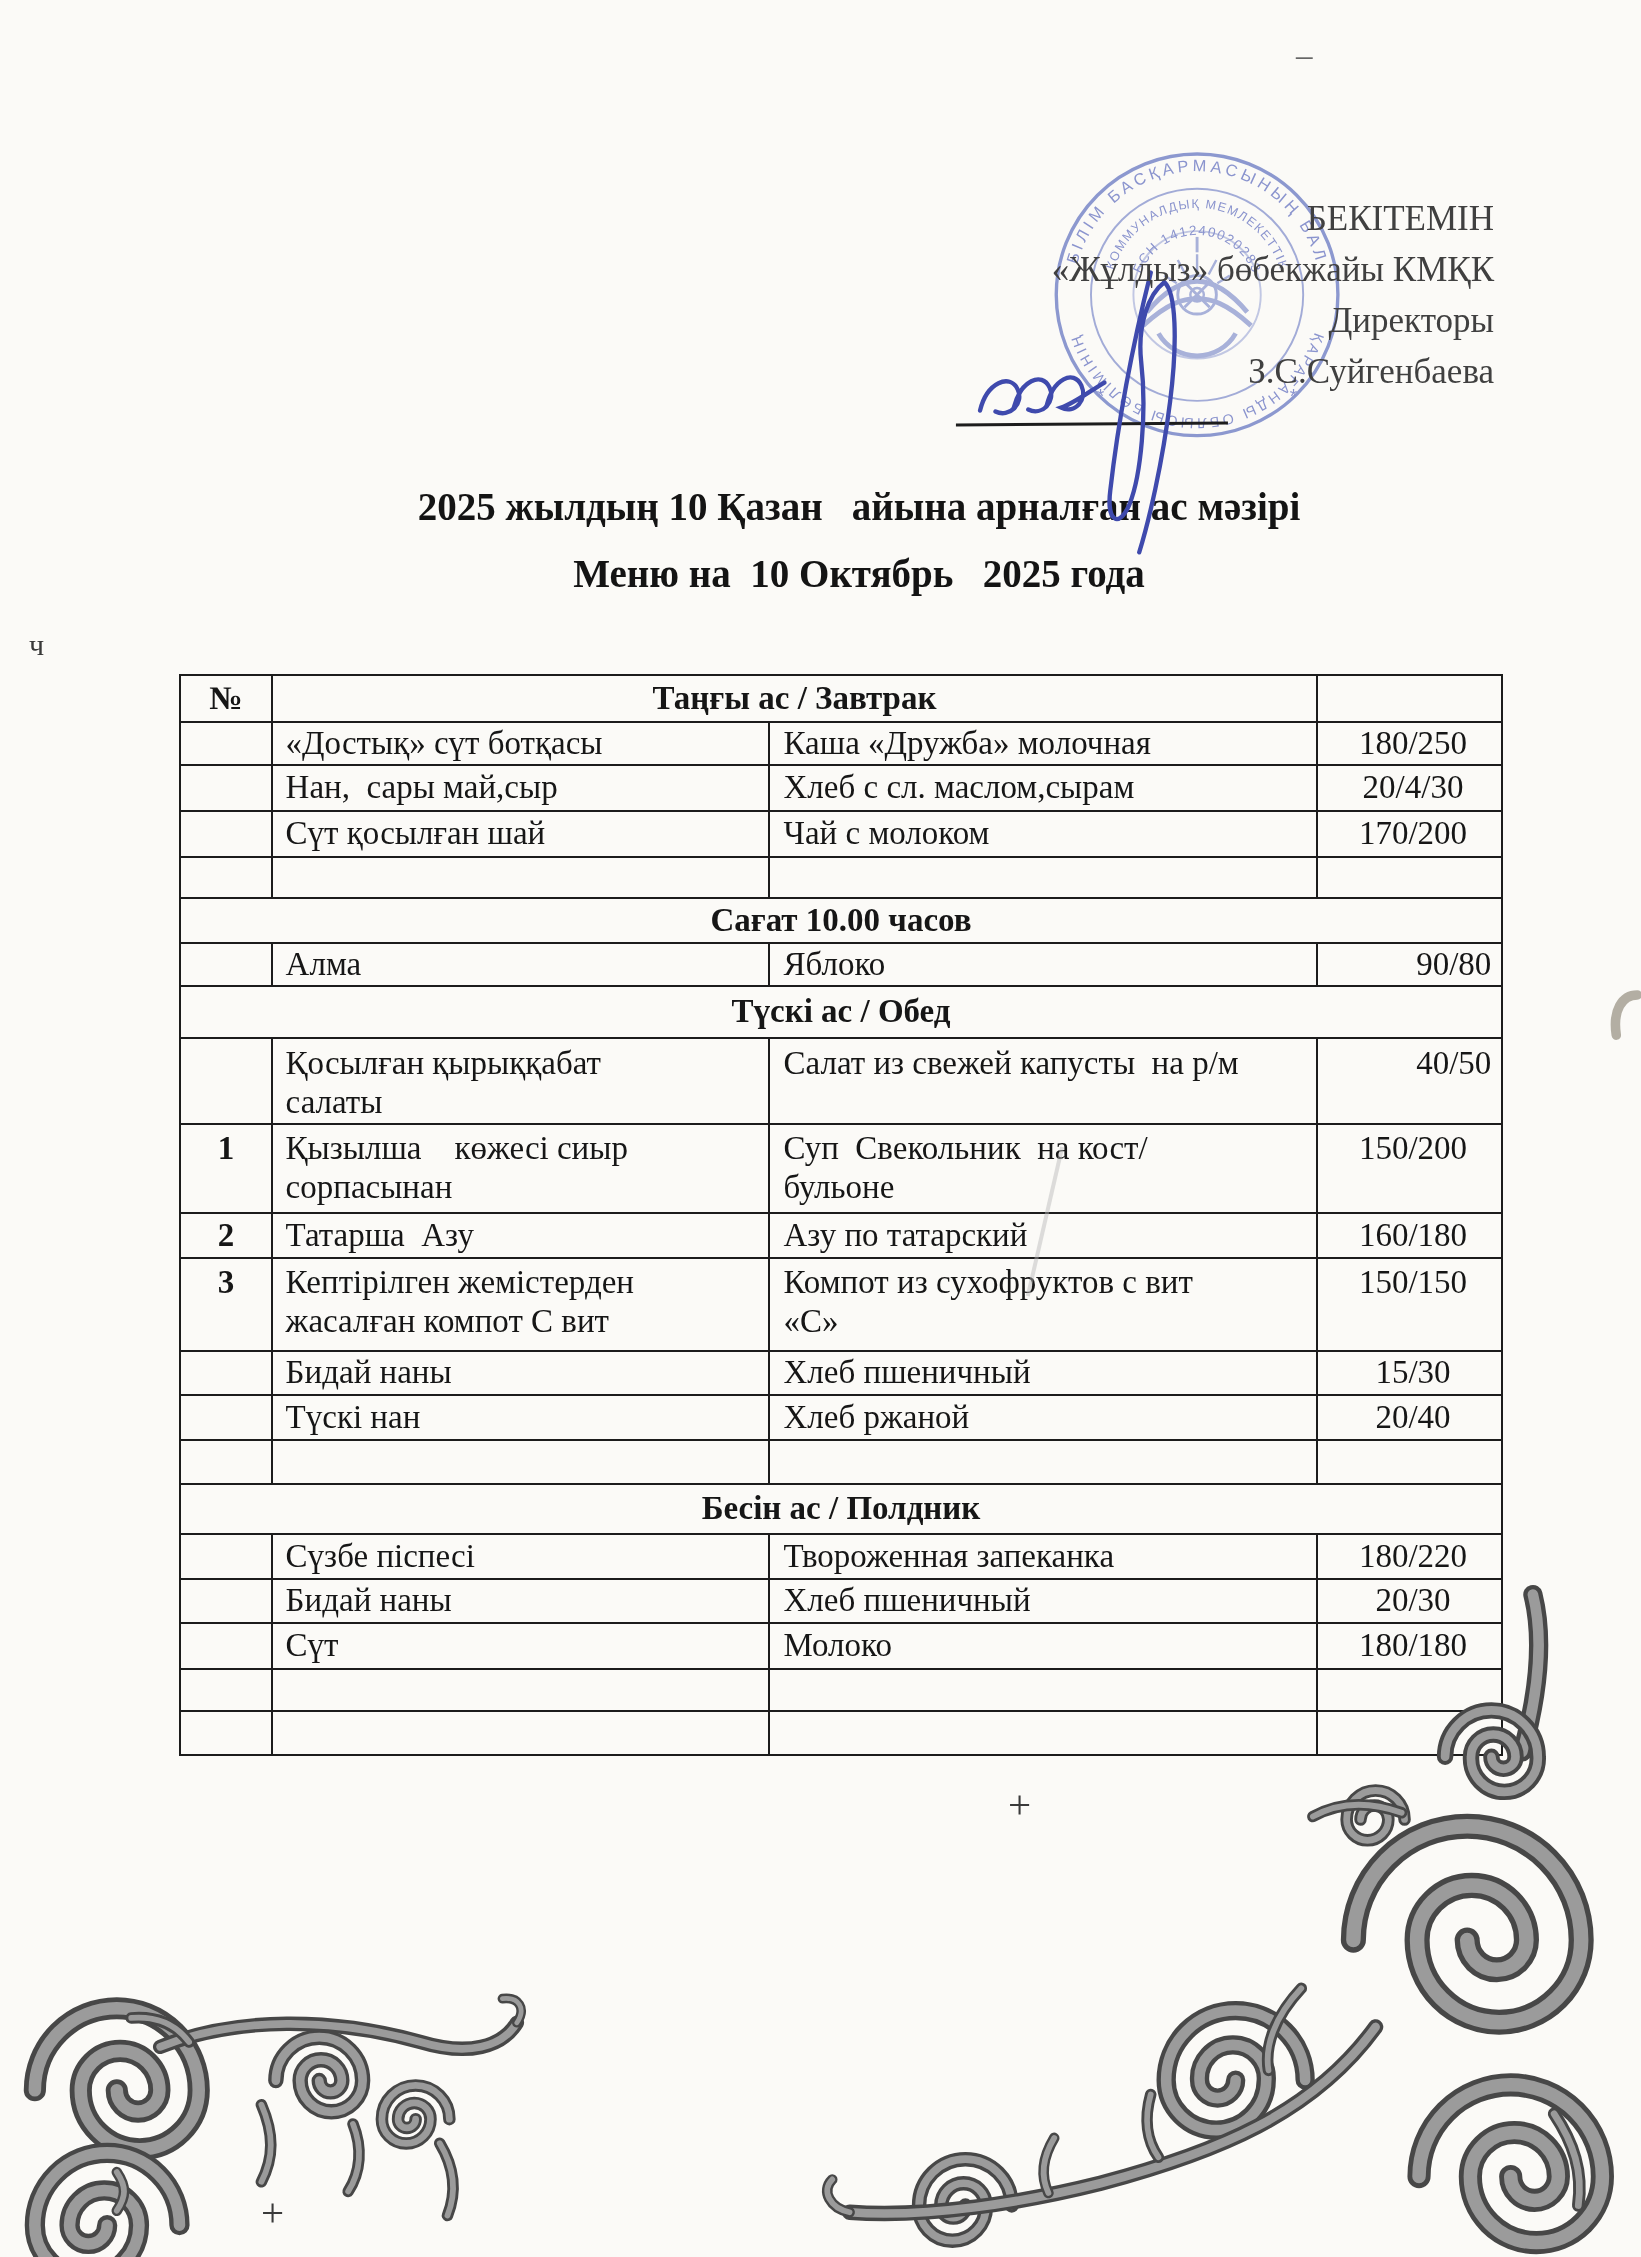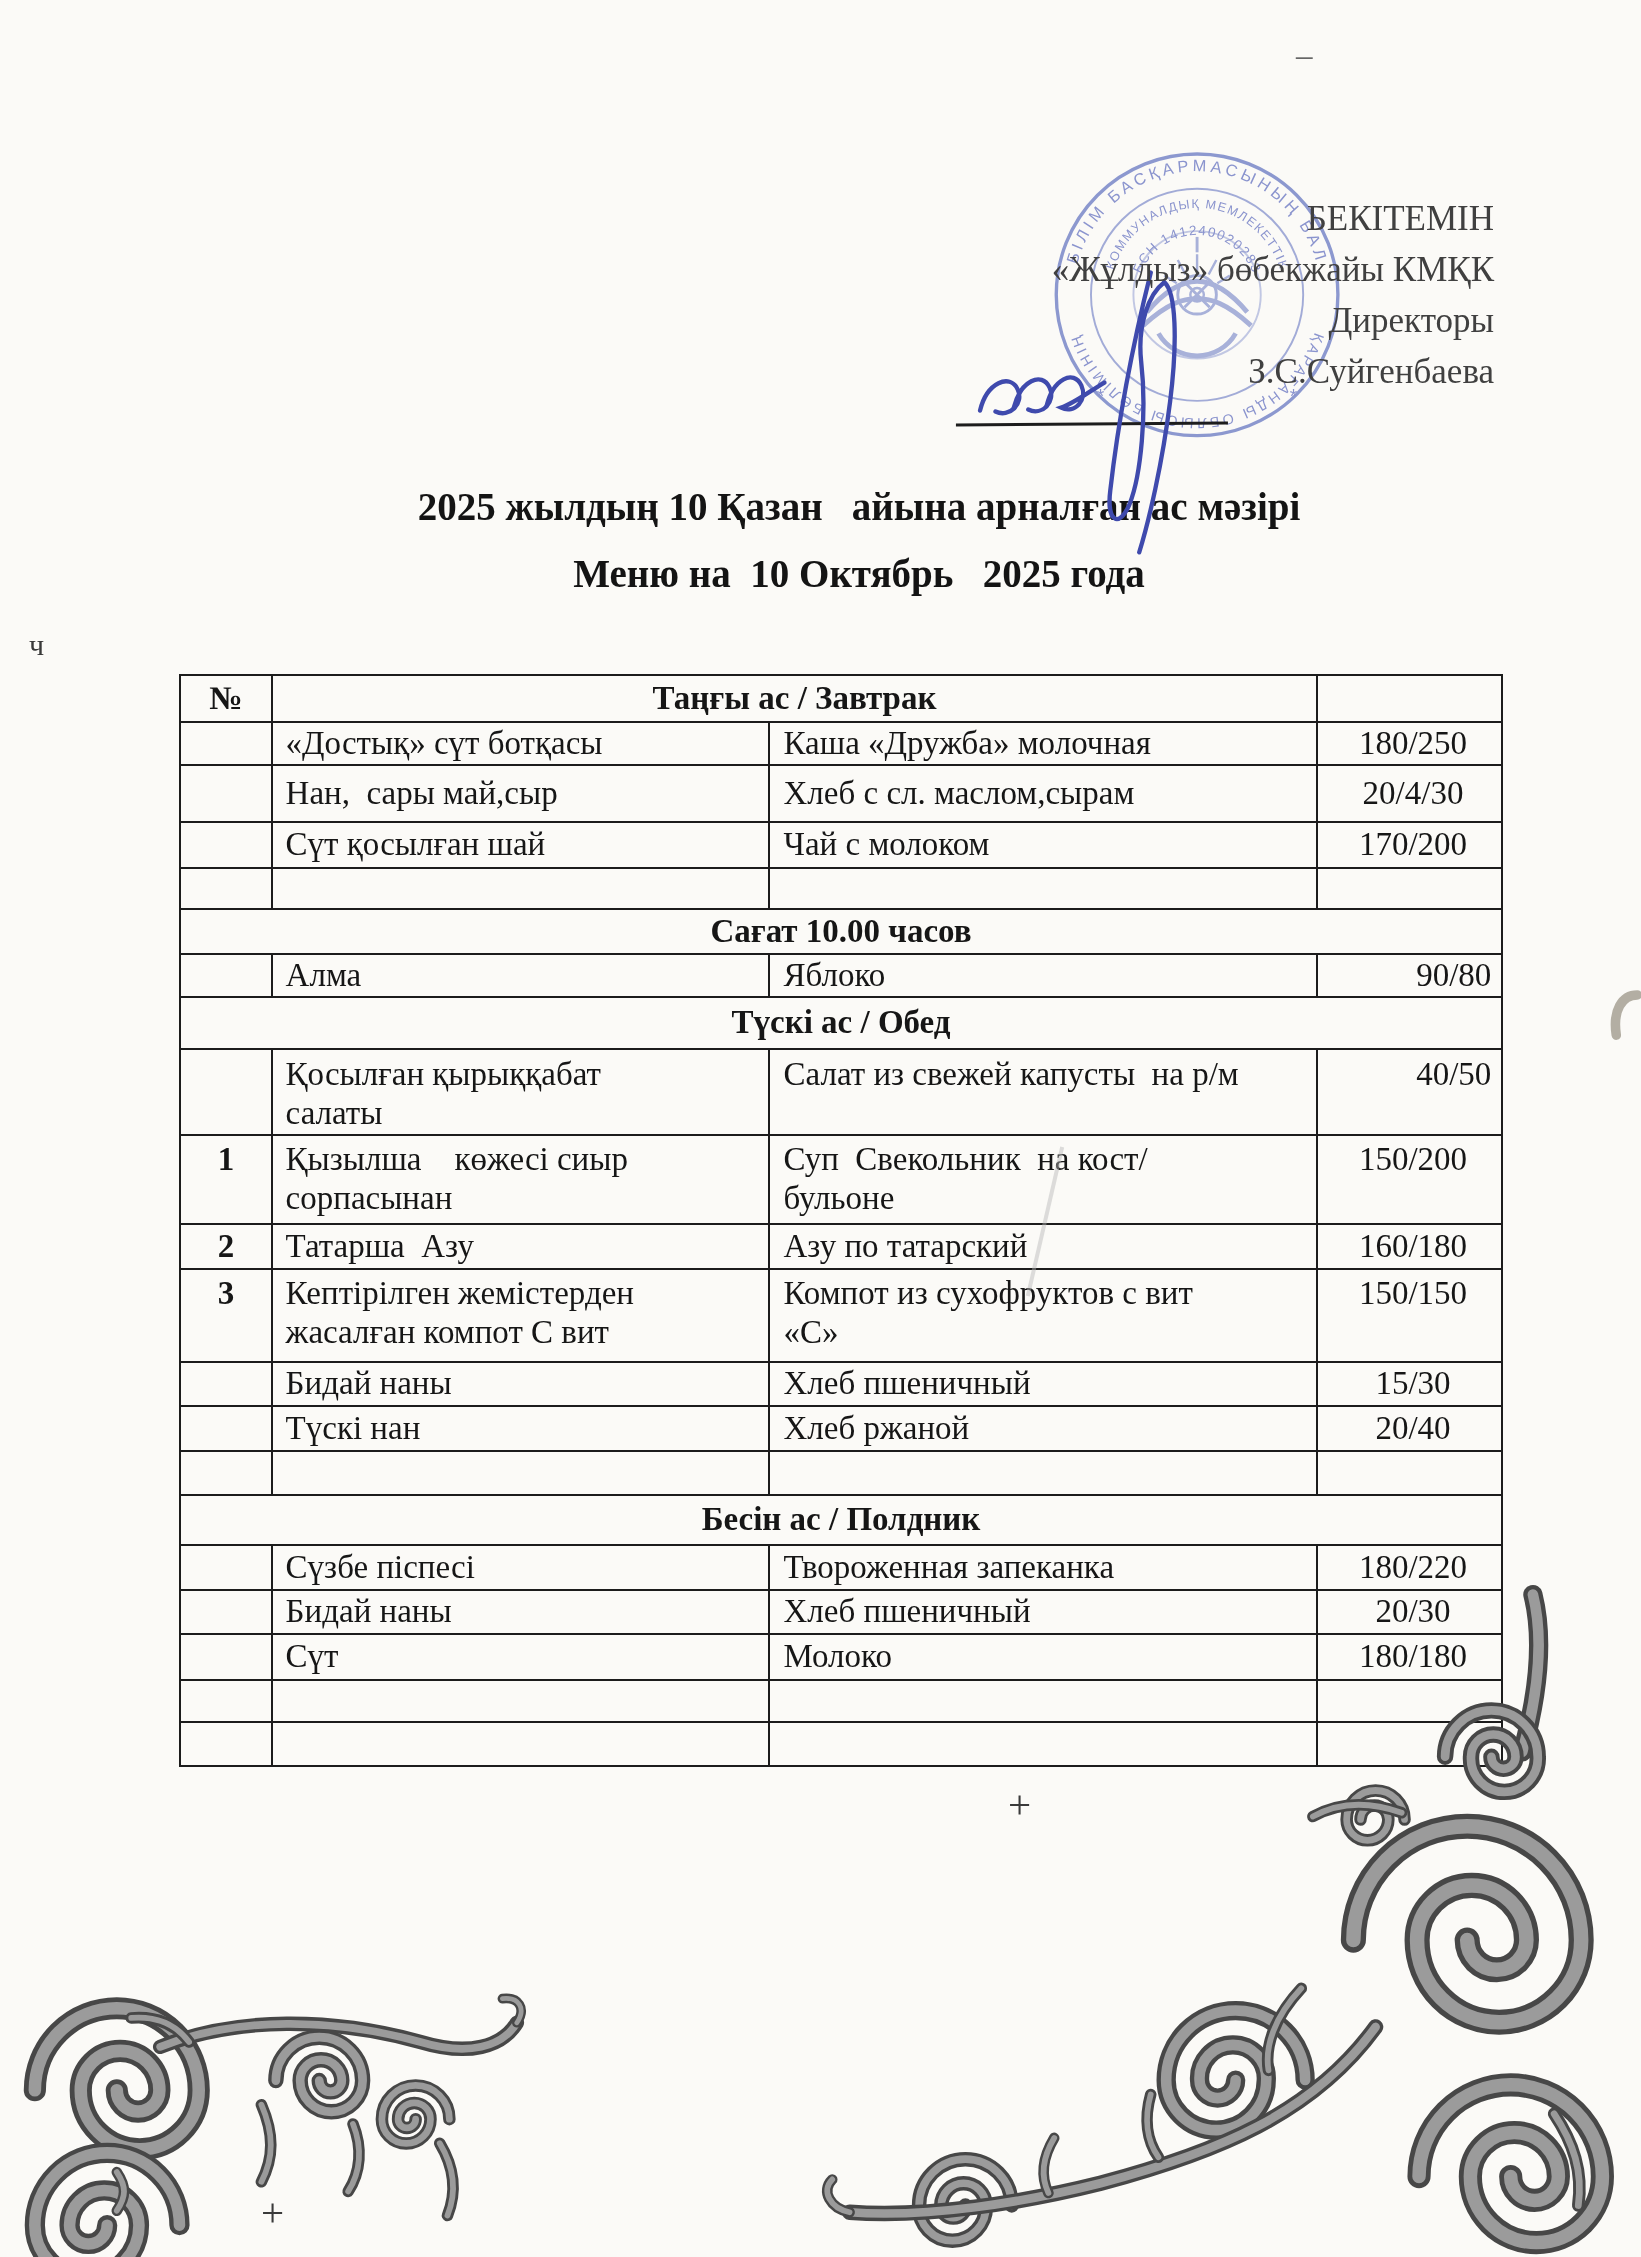--- a/index.html
+++ b/index.html
@@ -150,21 +150,21 @@
       <td class="c-num">№</td>
       <td class="sec" colspan="2">Таңғы ас / Завтрак</td>
       <td class="c-por"></td>
     </tr>
     <tr style="height:32px">
       <td class="c-num"></td>
       <td class="c-kk"><span class="pre">«Достық» сүт ботқасы</span></td>
       <td class="c-ru"><span class="pre">Каша «Дружба» молочная</span></td>
       <td class="c-por">180/250</td>
     </tr>
-    <tr style="height:57px">
+    <tr style="height:46px">
       <td class="c-num"></td>
       <td class="c-kk"><span class="pre">Нан,  сары май,сыр</span></td>
       <td class="c-ru"><span class="pre">Хлеб с сл. маслом,сырам</span></td>
       <td class="c-por">20/4/30</td>
     </tr>
     <tr style="height:46px">
       <td class="c-num"></td>
       <td class="c-kk"><span class="pre">Сүт қосылған шай</span></td>
       <td class="c-ru"><span class="pre">Чай с молоком</span></td>
       <td class="c-por">170/200</td>

